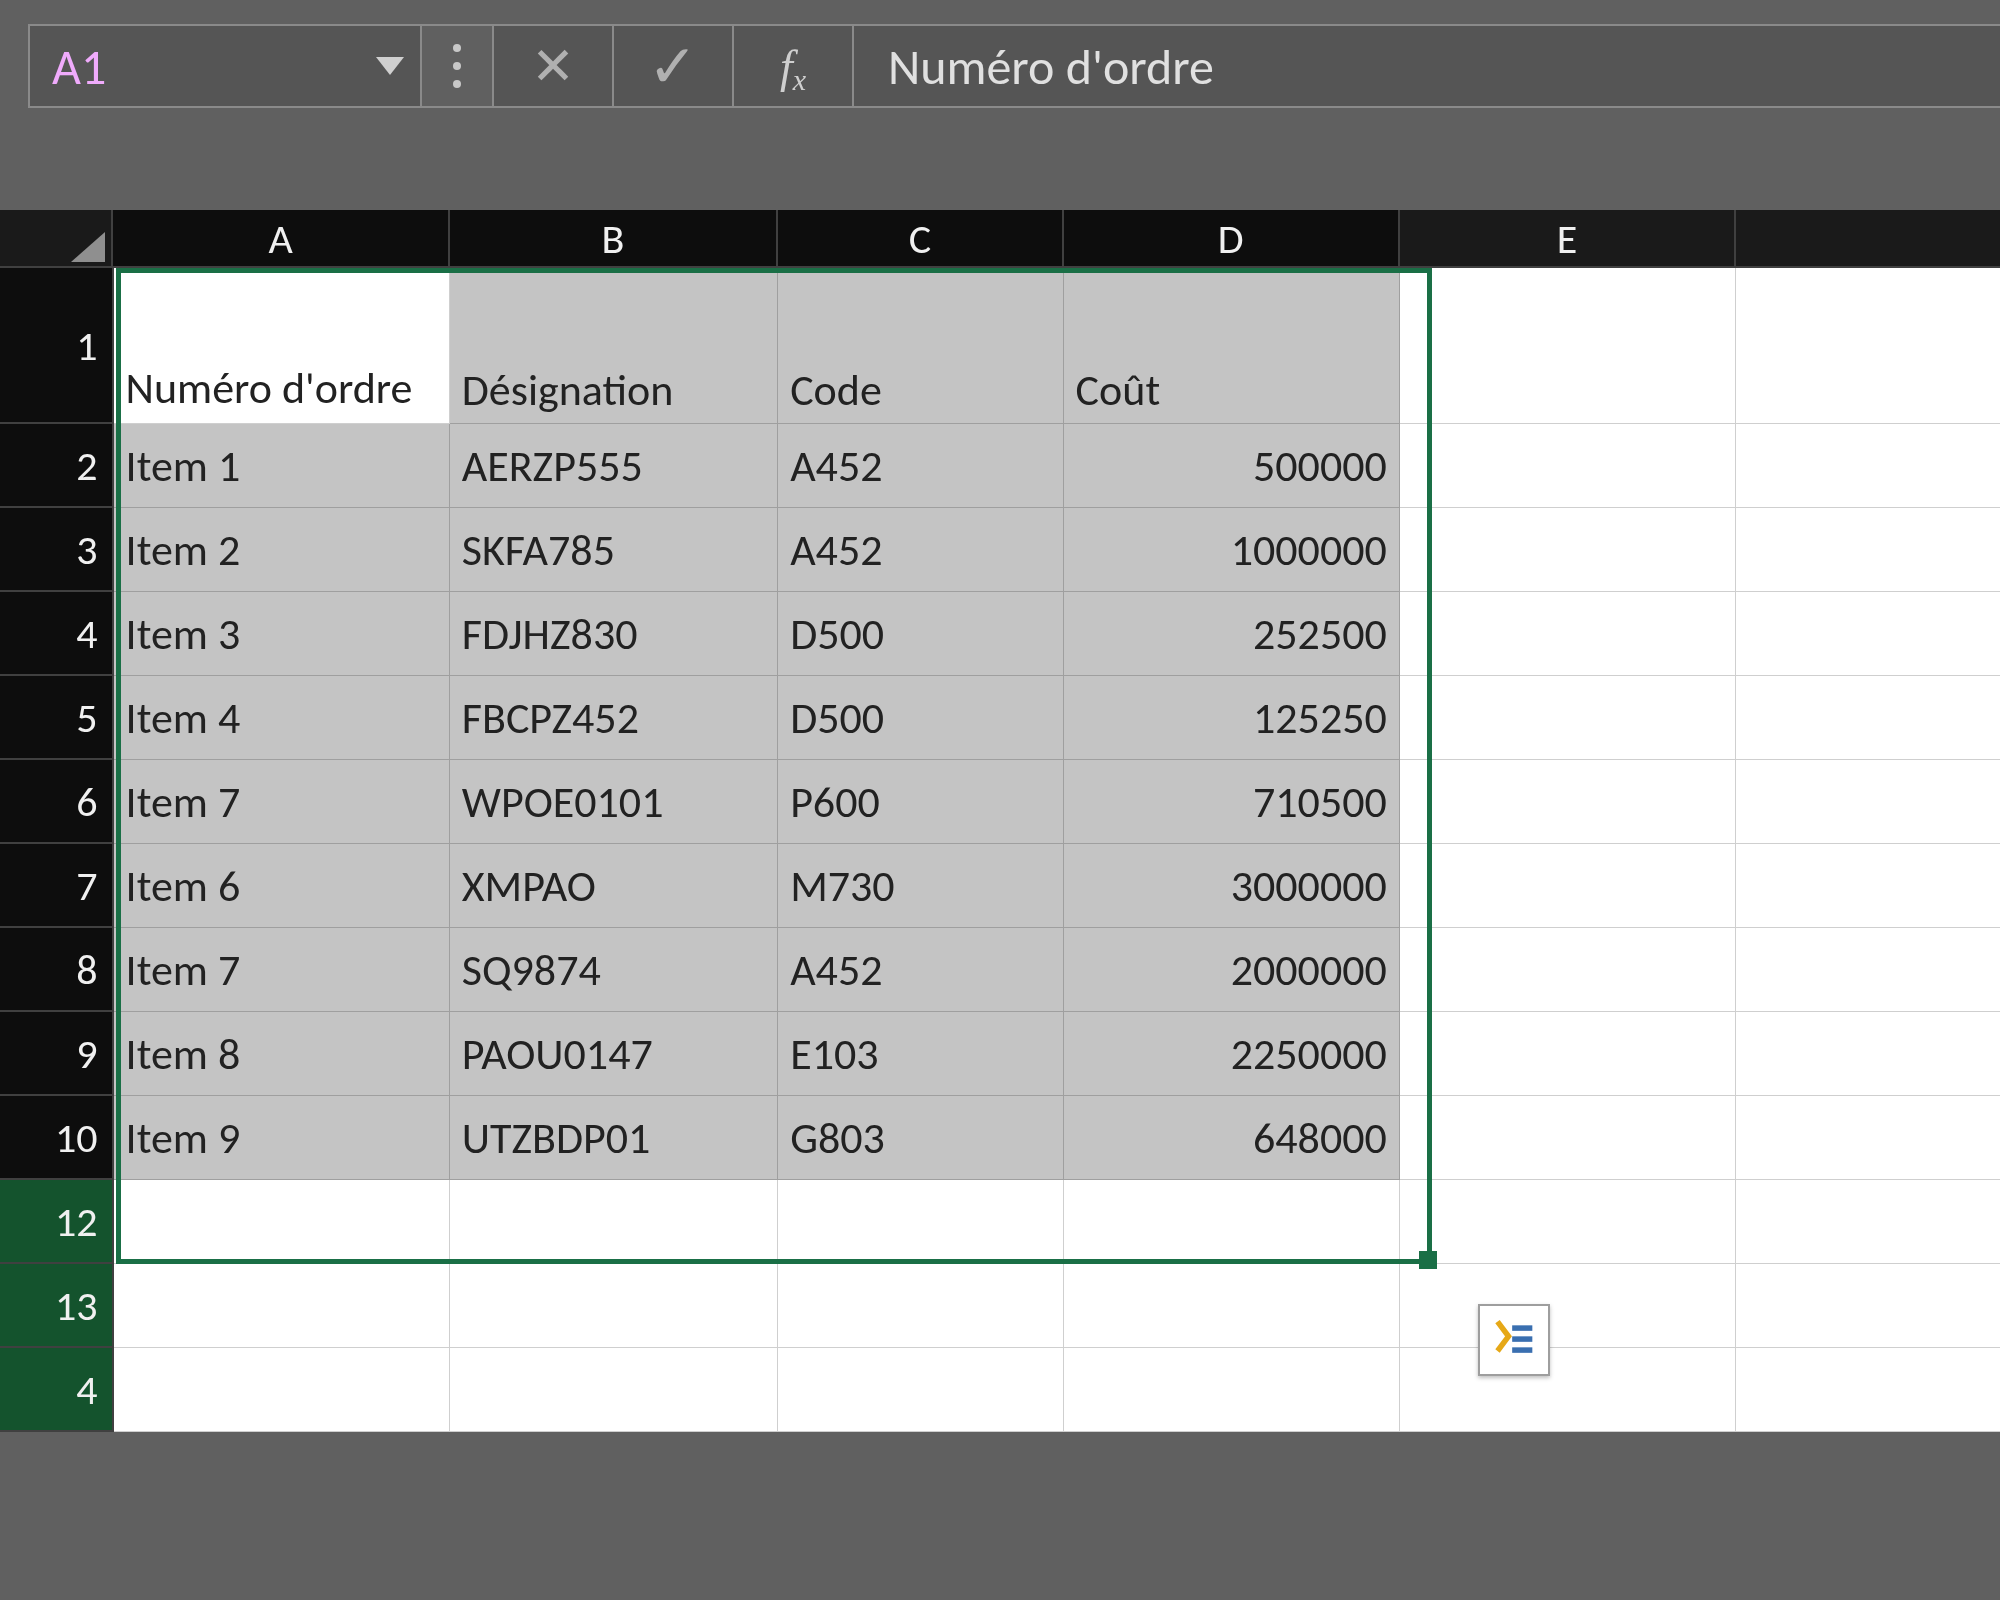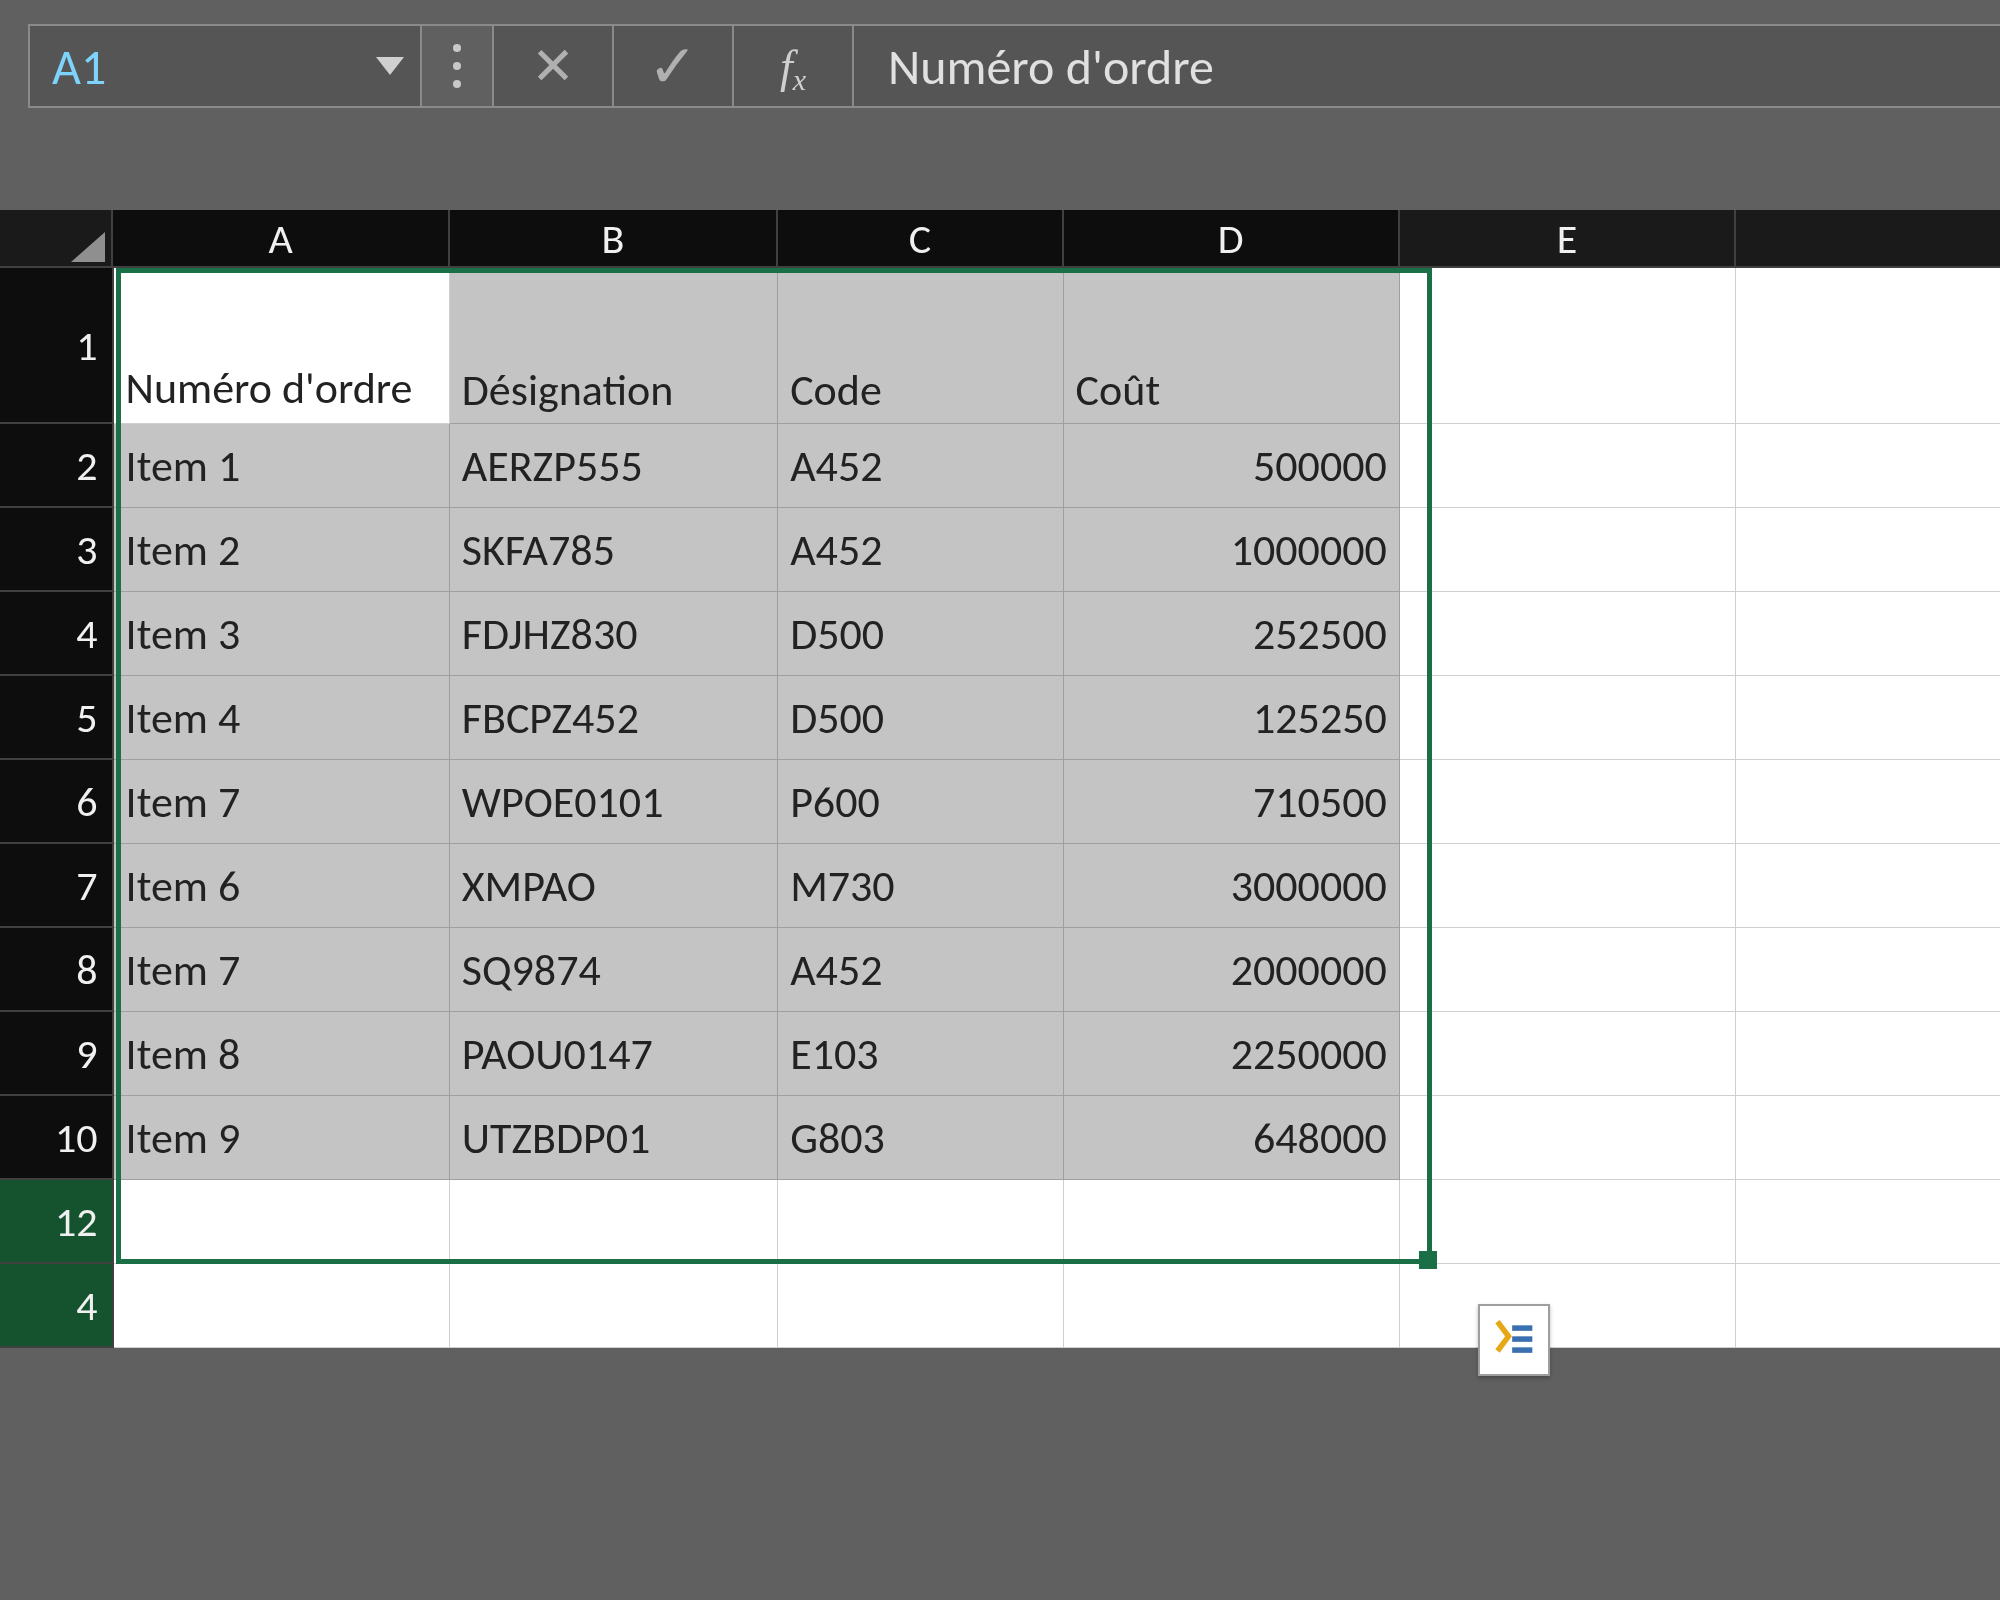--- a/index.html
+++ b/index.html
@@ -32,21 +32,21 @@
     width: 394px;
     background: #555555;
     border: 2px solid #8a8a8a;
     display: flex;
     align-items: center;
     padding: 0 16px 0 22px;
     box-sizing: border-box;
     position: relative;
   }
   .name-box-wrap .val {
-    color: #7dd3fc;
+    color: #f0abfc;
     font-size: 50px;
   }
   .name-box-wrap .dd {
     margin-left: auto;
     width: 0; height: 0;
     border-left: 14px solid transparent;
     border-right: 14px solid transparent;
     border-top: 18px solid #d0d0d0;
   }
 
@@ -334,20 +334,29 @@
   <div class="row h-std">
     <div class="rh h-std">12</div>
     <div class="cell wA h-std"></div>
     <div class="cell wB h-std"></div>
     <div class="cell wC h-std"></div>
     <div class="cell wD h-std"></div>
     <div class="cell wE h-std"></div>
     <div class="cell wF h-std" style="border-right:none"></div>
   </div>
   <div class="row h-std">
+    <div class="rh h-std">13</div>
+    <div class="cell wA h-std"></div>
+    <div class="cell wB h-std"></div>
+    <div class="cell wC h-std"></div>
+    <div class="cell wD h-std"></div>
+    <div class="cell wE h-std"></div>
+    <div class="cell wF h-std" style="border-right:none"></div>
+  </div>
+  <div class="row h-std">
     <div class="rh h-std">4</div>
     <div class="cell wA h-std"></div>
     <div class="cell wB h-std"></div>
     <div class="cell wC h-std"></div>
     <div class="cell wD h-std"></div>
     <div class="cell wE h-std"></div>
     <div class="cell wF h-std" style="border-right:none"></div>
   </div>
 
   <div class="selection-border" style="left:116px; top:58px; width:1316px; height:996px;">

